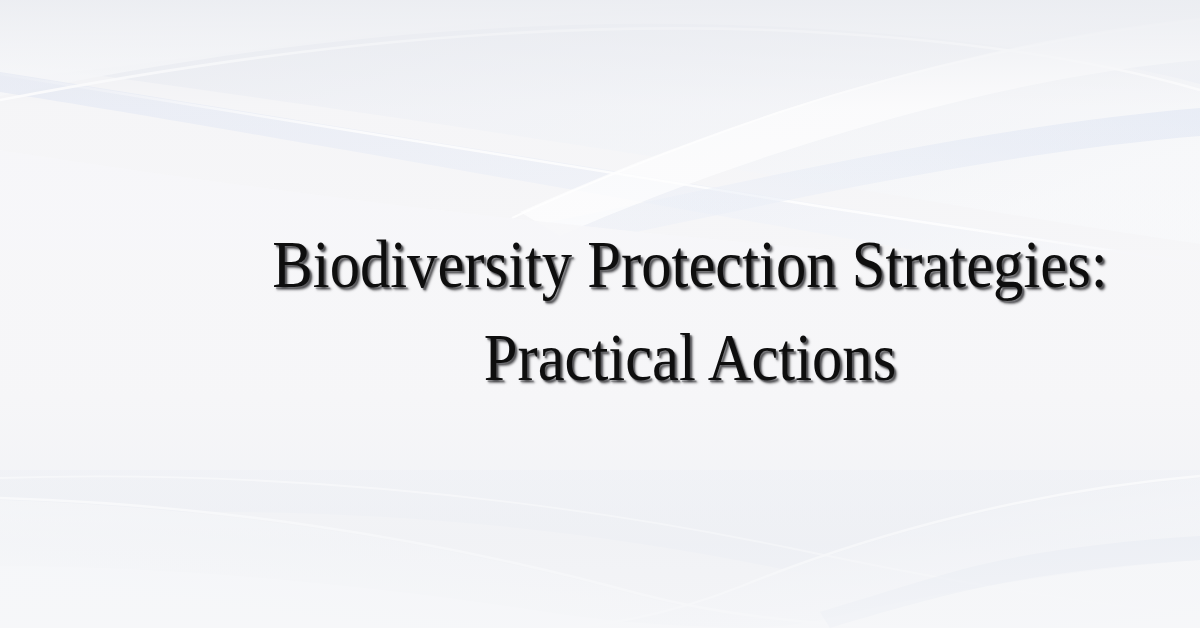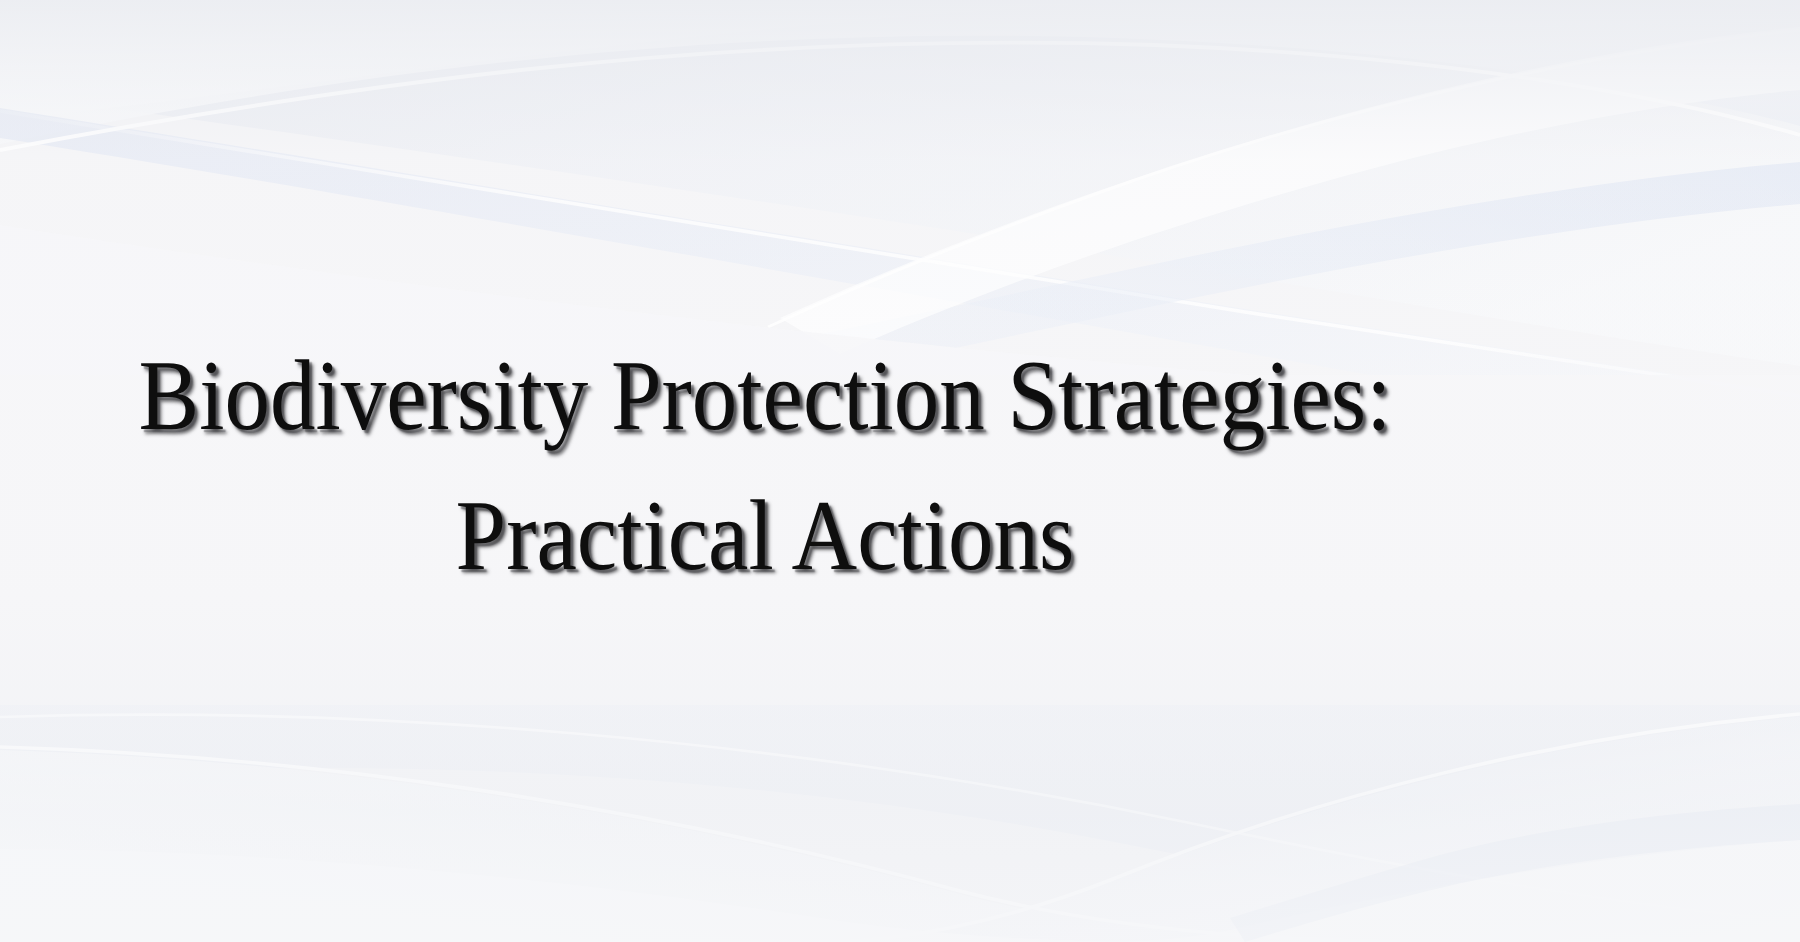--- a/index.html
+++ b/index.html
@@ -50,21 +50,21 @@
 
   
   .title-wrap {
     position: absolute;
     left: 0;
     right: 0;
     top: 0;
     height: 628px;
     display: flex;
     flex-direction: column;
-    align-items: flex-start;
+    align-items: flex-end;
     justify-content: center;
     padding-bottom: 6px;
     box-sizing: border-box;
   }
 
   .title {
     margin: 0;
     text-align: center;
     font-family: "Liberation Serif", "DejaVu Serif", serif;
     font-weight: 400;

